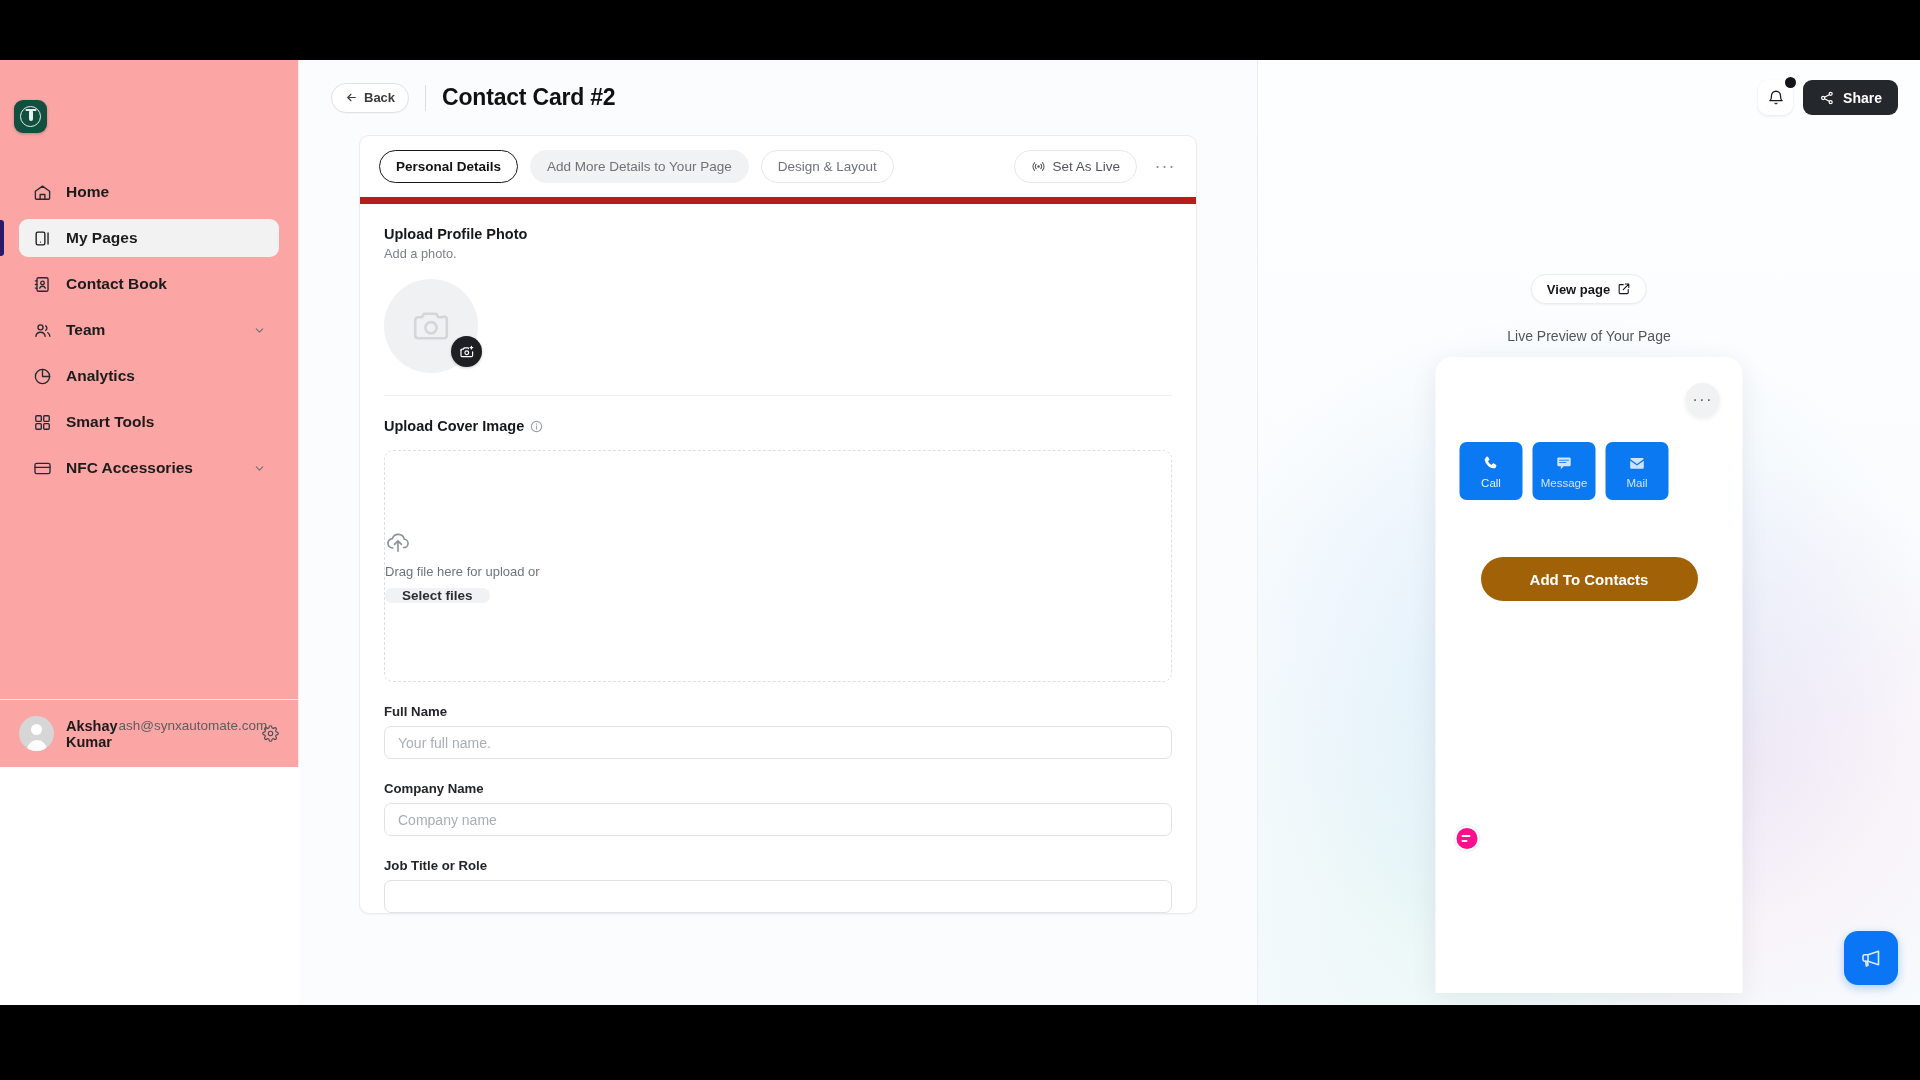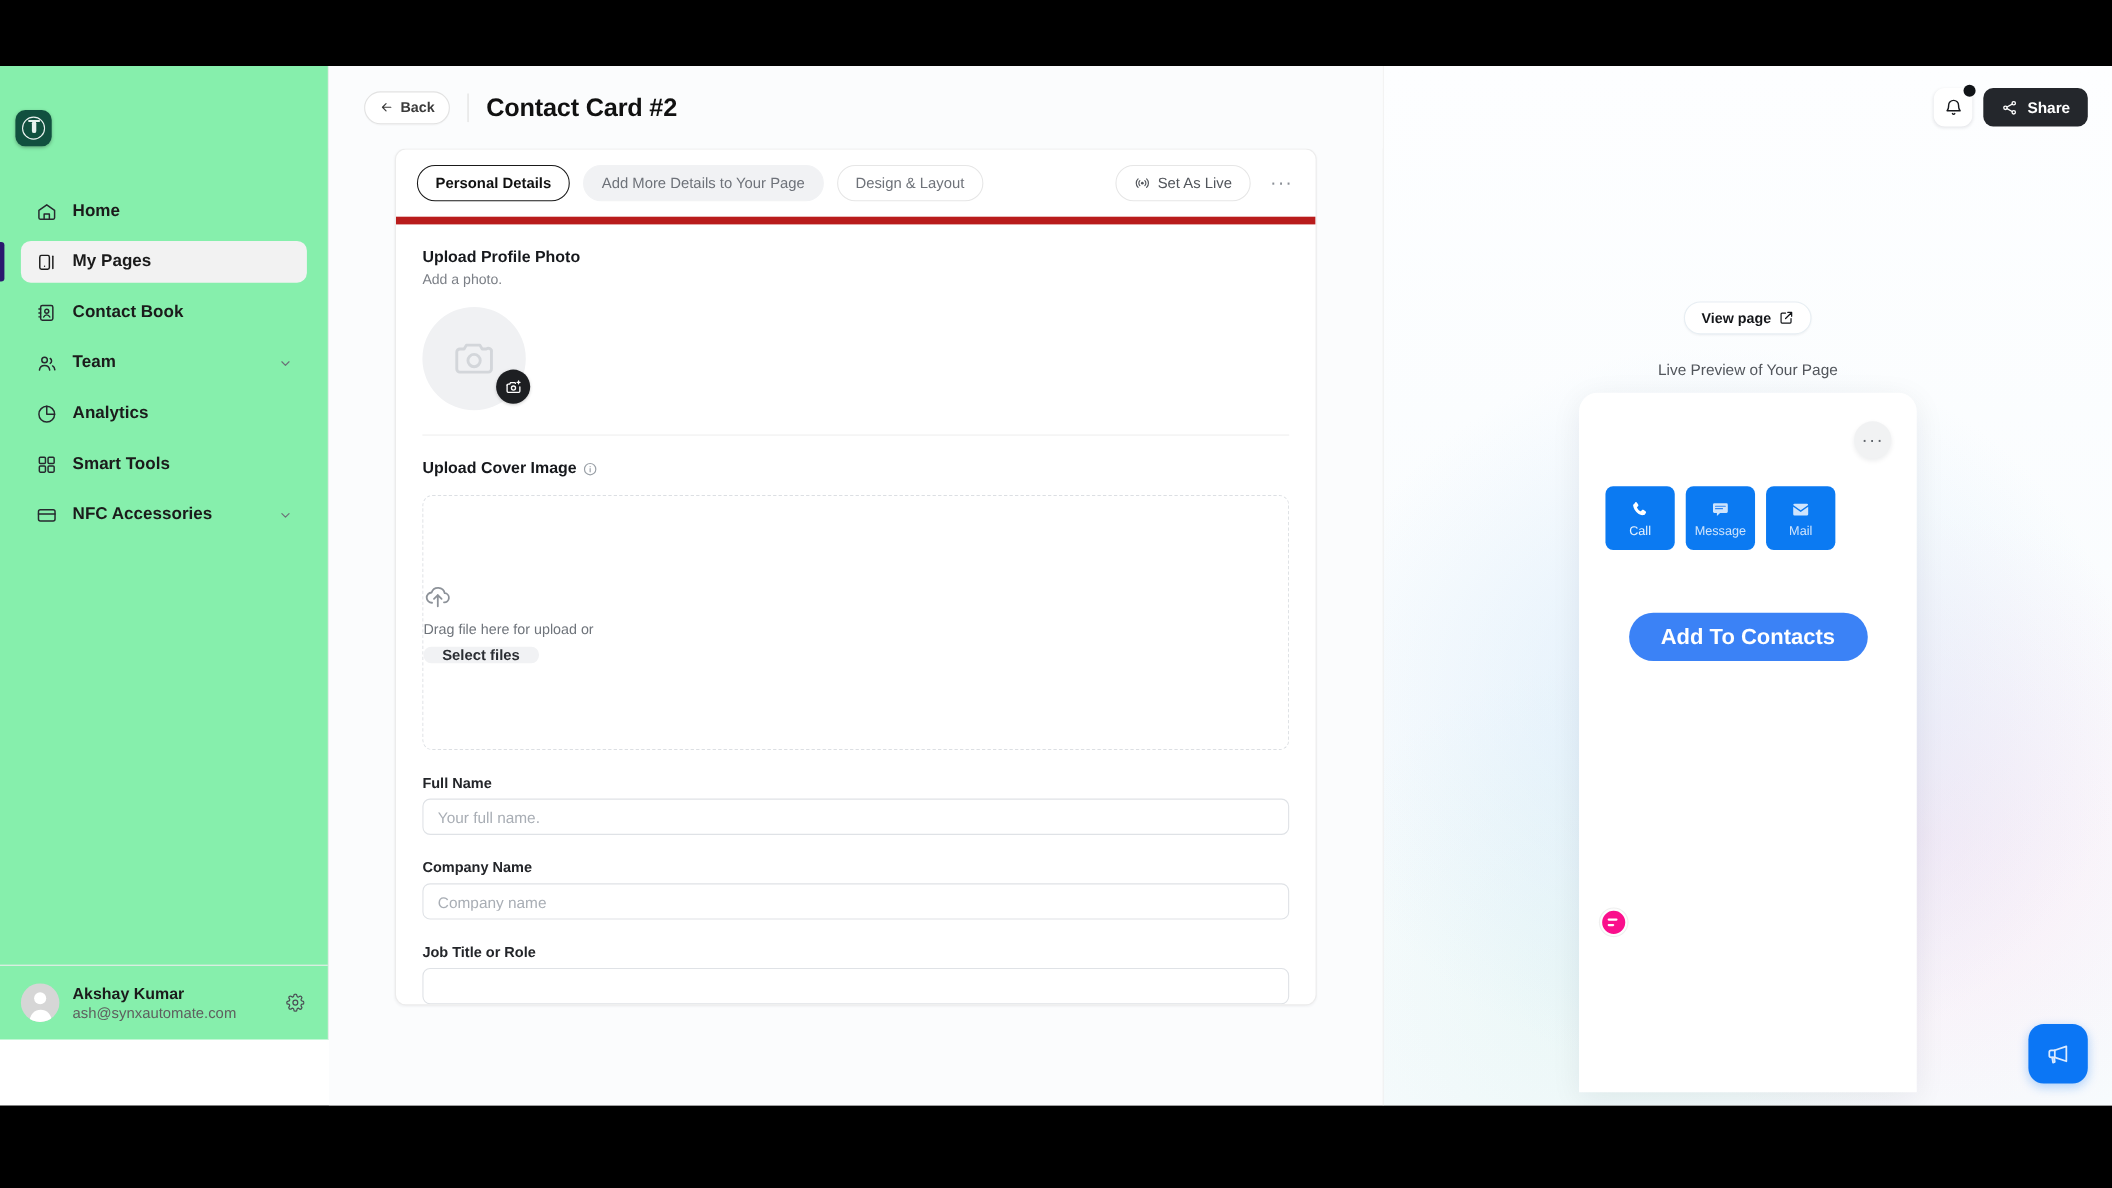--- a/index.html
+++ b/index.html
@@ -14,22 +14,22 @@
     left: 0; top: 60px;
     width: 1920px; height: 945px;
     background: #ffffff;
     display: flex;
     overflow: hidden;
   }
 
   
   .sidebar {
     width: 299px;
-    height: 885px;
-    background: #86efac;
+    height: 707px;
+    background: #fca5a5;
     border-right: 1px solid #ececec;
     position: relative;
     flex: 0 0 299px;
     display: flex;
     flex-direction: column;
   }
   .brand-logo {
     position: absolute;
     left: 14px; top: 40px;
     width: 33px; height: 33px;
@@ -102,21 +102,21 @@
   .avatar {
     width: 35px; height: 35px; border-radius: 50%;
     background: #d6d6d6;
     flex: 0 0 35px;
     display: flex; align-items: flex-end; justify-content: center;
     overflow: hidden;
   }
   .avatar .head { width: 11px; height: 11px; border-radius: 50%; background: #fff; position:absolute; margin-bottom: 16px;}
   .avatar-wrap { position: relative; width:35px; height:35px; display:flex; align-items:center; justify-content:center;}
   .avatar .body { width: 20px; height: 11px; border-radius: 10px 10px 0 0; background: #fff; margin-bottom: 0px;}
-  .user-meta { display: flex; flex-direction: column; gap: 1px; min-width: 0; }
+  .user-meta { display: flex; flex-direction: row; gap: 1px; min-width: 0; }
   .user-name { font-size: 14.5px; font-weight: 700; color: #1b1b1b; }
   .user-mail { font-size: 13.5px; color: #5e5e5e; white-space: nowrap; }
   .gear-btn { margin-left: auto; width: 22px; height: 22px; display:flex;align-items:center;justify-content:center; cursor:pointer;}
 
   
   .main {
     width: 959px;
     flex: 0 0 959px;
     height: 945px;
     background: #fbfcfd;
@@ -339,24 +339,24 @@
     gap: 4px;
     cursor: pointer;
   }
   .action-tile .lbl { font-size: 11.5px; color: #cfe4fc; }
   .action-tile.call .lbl { color: #e9f3fe; }
   .add-contacts {
     position: absolute;
     left: 50%; top: 200px;
     transform: translateX(-50%);
     width: 217px; height: 44px;
-    background: #3b82f6;
+    background: #a16207;
     border-radius: 22px;
     color: #fff;
-    font-size: 20px; font-weight: 700;
+    font-size: 15px; font-weight: 700;
     display: flex; align-items: center; justify-content: center;
     cursor: pointer;
   }
   .brand-badge {
     position: absolute;
     left: 19px; top: 469px;
     width: 25px; height: 25px; border-radius: 50%;
     background: #fa0f8c;
     display: flex; align-items: center; justify-content: center;
     border: 2px solid #fdfdfd;

